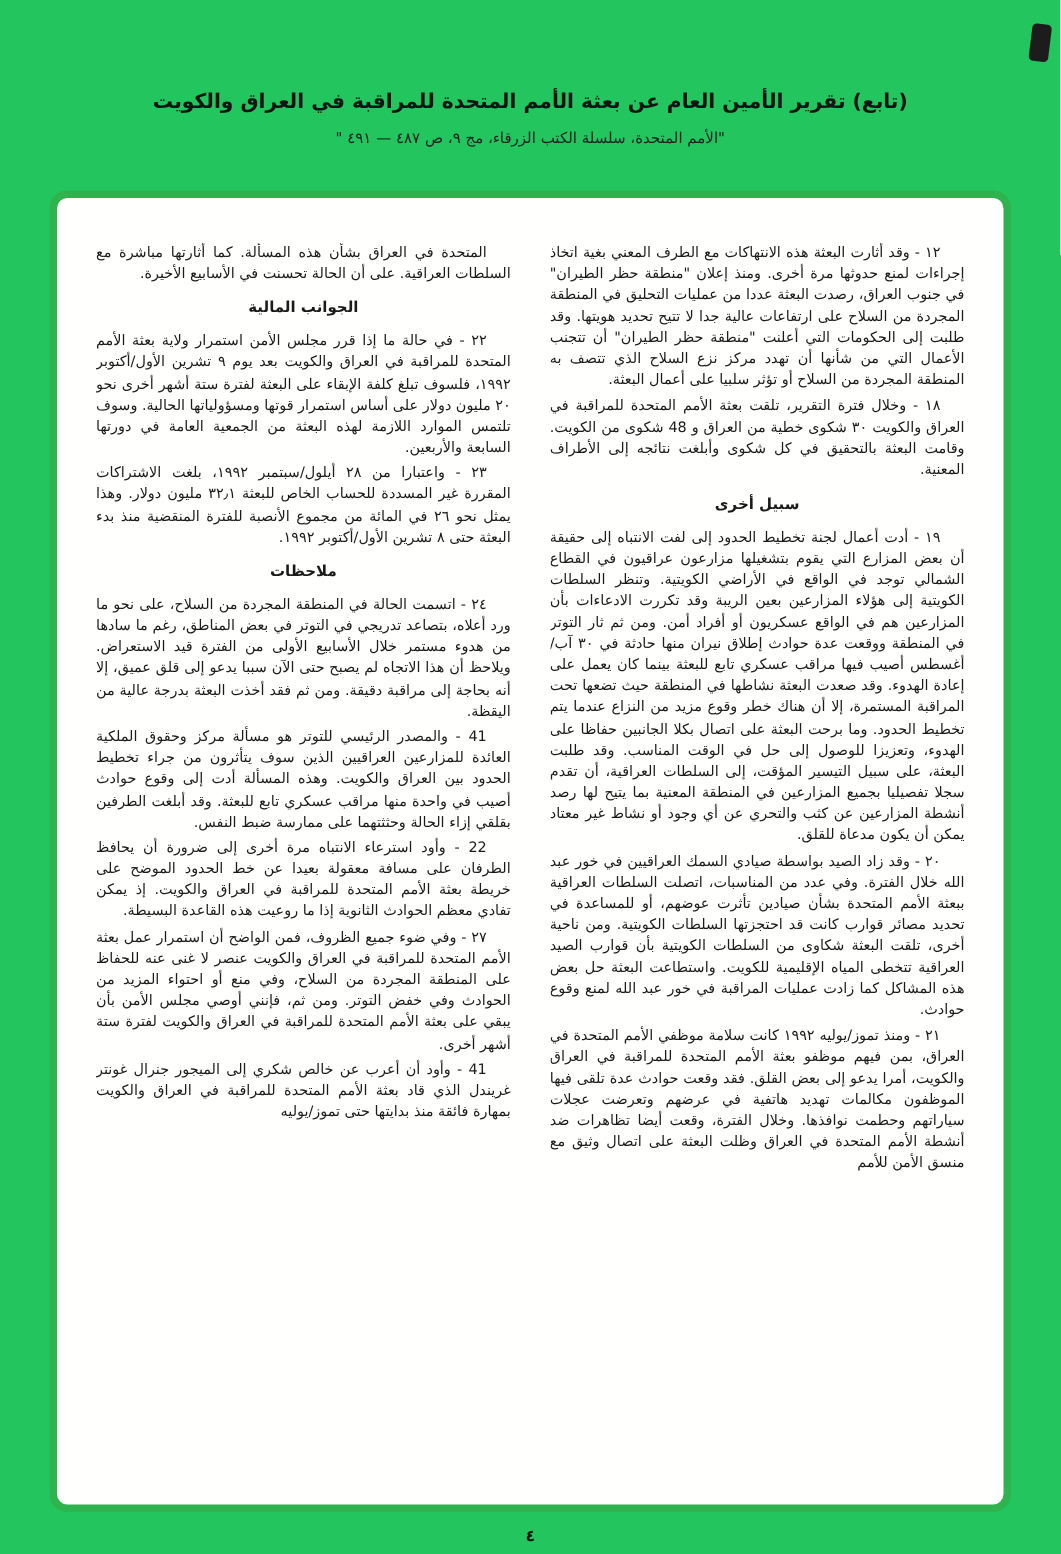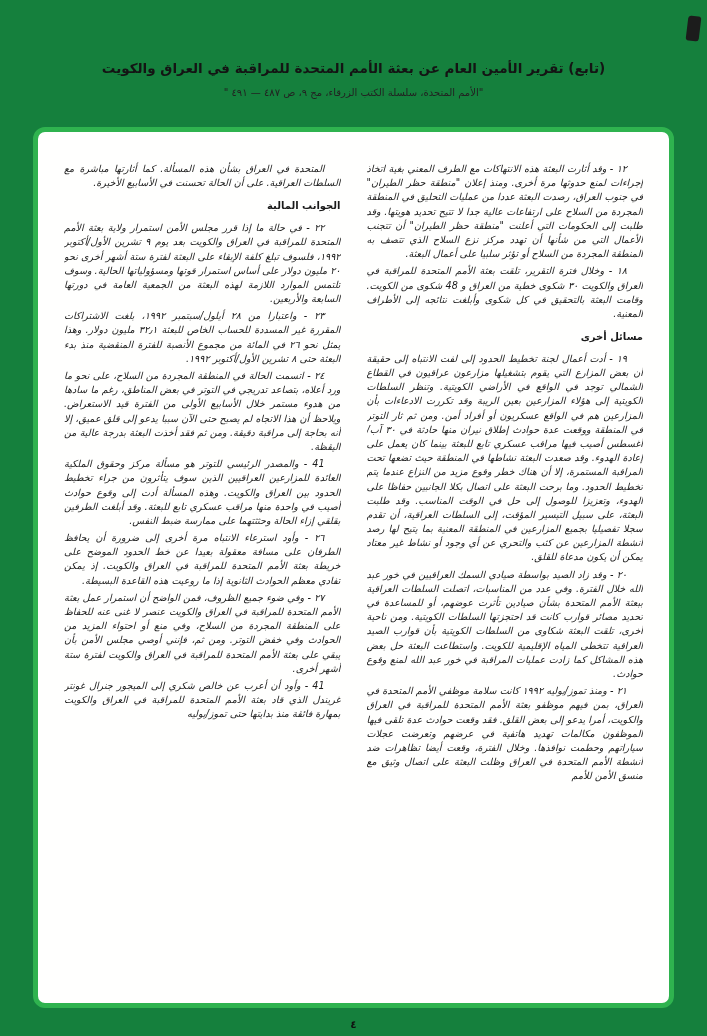--- a/index.html
+++ b/index.html
@@ -4,21 +4,21 @@
 <style>
   * { margin: 0; padding: 0; box-sizing: border-box; }
   html, body { background: #e8e8e4; }
   body {
     width: 707px; height: 1036px;
     font-family: "DejaVu Sans", sans-serif;
   }
   .page {
     position: relative;
     width: 707px; height: 1036px;
-    background: #15803d;
+    background: #22c55e;
     color: #141414;
     overflow: hidden;
   }
   .corner-mark {
     position: absolute;
     top: 16px; right: 7px;
     width: 13px; height: 25px;
     background: #1c1c1c;
     border-radius: 3px;
     transform: rotate(7deg);
@@ -60,29 +60,28 @@
     direction: rtl;
     text-align: justify;
     font-size: 9.6px;
     line-height: 1.48;
     color: #1a1a1a;
     overflow: hidden;
   }
   .para {
     text-indent: 16px;
     margin-bottom: 3px;
-    font-style: italic;
   }
   .heading {
     font-weight: bold;
     font-size: 10px;
     margin: 9px 0 7px 0;
     text-indent: 0;
   }
-  .h-left { text-align: right; }
+  .h-left { text-align: center; }
   .h-center { text-align: center; }
   .page-number {
     position: absolute;
     bottom: 6px; left: 0; right: 0;
     text-align: center;
     font-size: 10.5px;
     font-weight: bold;
     color: #111;
   }
 </style>
@@ -96,33 +95,34 @@
   <header class="doc-header">
     <div class="doc-title" dir="rtl">(تابع) تقرير الأمين العام عن بعثة الأمم المتحدة للمراقبة في العراق والكويت</div>
     <div class="doc-source" dir="rtl">"الأمم المتحدة، سلسلة الكتب الزرقاء، مج ٩، ص ٤٨٧ — ٤٩١ "</div>
   </header>
 
   <div class="green-box">
     <div class="columns">
       <section class="col">
           <div class="para" dir="rtl">١٢ - وقد أثارت البعثة هذه الانتهاكات مع الطرف المعني بغية اتخاذ إجراءات لمنع حدوثها مرة أخرى. ومنذ إعلان "منطقة حظر الطيران" في جنوب العراق، رصدت البعثة عددا من عمليات التحليق في المنطقة المجردة من السلاح على ارتفاعات عالية جدا لا تتيح تحديد هويتها. وقد طلبت إلى الحكومات التي أعلنت "منطقة حظر الطيران" أن تتجنب الأعمال التي من شأنها أن تهدد مركز نزع السلاح الذي تتصف به المنطقة المجردة من السلاح أو تؤثر سلبيا على أعمال البعثة.</div>
           <div class="para" dir="rtl">١٨ - وخلال فترة التقرير، تلقت بعثة الأمم المتحدة للمراقبة في العراق والكويت ٣٠ شكوى خطية من العراق و 48 شكوى من الكويت. وقامت البعثة بالتحقيق في كل شكوى وأبلغت نتائجه إلى الأطراف المعنية.</div>
-          <div class="heading h-left" dir="rtl">مسائل أخرى</div>
+          <div class="heading h-left" dir="rtl">سبيل أخرى</div>
           <div class="para" dir="rtl">١٩ - أدت أعمال لجنة تخطيط الحدود إلى لفت الانتباه إلى حقيقة أن بعض المزارع التي يقوم بتشغيلها مزارعون عراقيون في القطاع الشمالي توجد في الواقع في الأراضي الكويتية. وتنظر السلطات الكويتية إلى هؤلاء المزارعين بعين الريبة وقد تكررت الادعاءات بأن المزارعين هم في الواقع عسكريون أو أفراد أمن. ومن ثم ثار التوتر في المنطقة ووقعت عدة حوادث إطلاق نيران منها حادثة في ٣٠ آب/أغسطس أصيب فيها مراقب عسكري تابع للبعثة بينما كان يعمل على إعادة الهدوء. وقد صعدت البعثة نشاطها في المنطقة حيث تضعها تحت المراقبة المستمرة، إلا أن هناك خطر وقوع مزيد من النزاع عندما يتم تخطيط الحدود. وما برحت البعثة على اتصال بكلا الجانبين حفاظا على الهدوء، وتعزيزا للوصول إلى حل في الوقت المناسب. وقد طلبت البعثة، على سبيل التيسير المؤقت، إلى السلطات العراقية، أن تقدم سجلا تفصيليا بجميع المزارعين في المنطقة المعنية بما يتيح لها رصد أنشطة المزارعين عن كثب والتحري عن أي وجود أو نشاط غير معتاد يمكن أن يكون مدعاة للقلق.</div>
           <div class="para" dir="rtl">٢٠ - وقد زاد الصيد بواسطة صيادي السمك العراقيين في خور عبد الله خلال الفترة. وفي عدد من المناسبات، اتصلت السلطات العراقية ببعثة الأمم المتحدة بشأن صيادين تأثرت عوضهم، أو للمساعدة في تحديد مصائر قوارب كانت قد احتجزتها السلطات الكويتية. ومن ناحية أخرى، تلقت البعثة شكاوى من السلطات الكويتية بأن قوارب الصيد العراقية تتخطى المياه الإقليمية للكويت. واستطاعت البعثة حل بعض هذه المشاكل كما زادت عمليات المراقبة في خور عبد الله لمنع وقوع حوادث.</div>
           <div class="para" dir="rtl">٢١ - ومنذ تموز/يوليه ١٩٩٢ كانت سلامة موظفي الأمم المتحدة في العراق، بمن فيهم موظفو بعثة الأمم المتحدة للمراقبة في العراق والكويت، أمرا يدعو إلى بعض القلق. فقد وقعت حوادث عدة تلقى فيها الموظفون مكالمات تهديد هاتفية في عرضهم وتعرضت عجلات سياراتهم وحطمت نوافذها. وخلال الفترة، وقعت أيضا تظاهرات ضد أنشطة الأمم المتحدة في العراق وظلت البعثة على اتصال وثيق مع منسق الأمن للأمم</div>
         </section>
       <section class="col">
           <div class="para" dir="rtl">المتحدة في العراق بشأن هذه المسألة. كما أثارتها مباشرة مع السلطات العراقية. على أن الحالة تحسنت في الأسابيع الأخيرة.</div>
           <div class="heading h-left" dir="rtl">الجوانب المالية</div>
           <div class="para" dir="rtl">٢٢ - في حالة ما إذا قرر مجلس الأمن استمرار ولاية بعثة الأمم المتحدة للمراقبة في العراق والكويت بعد يوم ٩ تشرين الأول/أكتوبر ١٩٩٢، فلسوف تبلغ كلفة الإبقاء على البعثة لفترة ستة أشهر أخرى نحو ٢٠ مليون دولار على أساس استمرار قوتها ومسؤولياتها الحالية. وسوف تلتمس الموارد اللازمة لهذه البعثة من الجمعية العامة في دورتها السابعة والأربعين.</div>
           <div class="para" dir="rtl">٢٣ - واعتبارا من ٢٨ أيلول/سبتمبر ١٩٩٢، بلغت الاشتراكات المقررة غير المسددة للحساب الخاص للبعثة ٣٢٫١ مليون دولار. وهذا يمثل نحو ٢٦ في المائة من مجموع الأنصبة للفترة المنقضية منذ بدء البعثة حتى ٨ تشرين الأول/أكتوبر ١٩٩٢.</div>
+          <div class="heading h-center" dir="rtl">ملاحظات</div>
           <div class="para" dir="rtl">٢٤ - اتسمت الحالة في المنطقة المجردة من السلاح، على نحو ما ورد أعلاه، بتصاعد تدريجي في التوتر في بعض المناطق، رغم ما سادها من هدوء مستمر خلال الأسابيع الأولى من الفترة قيد الاستعراض. ويلاحظ أن هذا الاتجاه لم يصبح حتى الآن سببا يدعو إلى قلق عميق، إلا أنه بحاجة إلى مراقبة دقيقة. ومن ثم فقد أخذت البعثة بدرجة عالية من اليقظة.</div>
           <div class="para" dir="rtl">41 - والمصدر الرئيسي للتوتر هو مسألة مركز وحقوق الملكية العائدة للمزارعين العراقيين الذين سوف يتأثرون من جراء تخطيط الحدود بين العراق والكويت. وهذه المسألة أدت إلى وقوع حوادث أصيب في واحدة منها مراقب عسكري تابع للبعثة. وقد أبلغت الطرفين بقلقي إزاء الحالة وحثثتهما على ممارسة ضبط النفس.</div>
-          <div class="para" dir="rtl">٢٦ - وأود استرعاء الانتباه مرة أخرى إلى ضرورة أن يحافظ الطرفان على مسافة معقولة بعيدا عن خط الحدود الموضح على خريطة بعثة الأمم المتحدة للمراقبة في العراق والكويت. إذ يمكن تفادي معظم الحوادث الثانوية إذا ما روعيت هذه القاعدة البسيطة.</div>
+          <div class="para" dir="rtl">22 - وأود استرعاء الانتباه مرة أخرى إلى ضرورة أن يحافظ الطرفان على مسافة معقولة بعيدا عن خط الحدود الموضح على خريطة بعثة الأمم المتحدة للمراقبة في العراق والكويت. إذ يمكن تفادي معظم الحوادث الثانوية إذا ما روعيت هذه القاعدة البسيطة.</div>
           <div class="para" dir="rtl">٢٧ - وفي ضوء جميع الظروف، فمن الواضح أن استمرار عمل بعثة الأمم المتحدة للمراقبة في العراق والكويت عنصر لا غنى عنه للحفاظ على المنطقة المجردة من السلاح، وفي منع أو احتواء المزيد من الحوادث وفي خفض التوتر. ومن ثم، فإنني أوصي مجلس الأمن بأن يبقي على بعثة الأمم المتحدة للمراقبة في العراق والكويت لفترة ستة أشهر أخرى.</div>
           <div class="para" dir="rtl">41 - وأود أن أعرب عن خالص شكري إلى الميجور جنرال غونتر غريندل الذي قاد بعثة الأمم المتحدة للمراقبة في العراق والكويت بمهارة فائقة منذ بدايتها حتى تموز/يوليه</div>
         </section>
     </div>
   </div>
 
   <div class="page-number">٤</div>
 
 </div>
 

